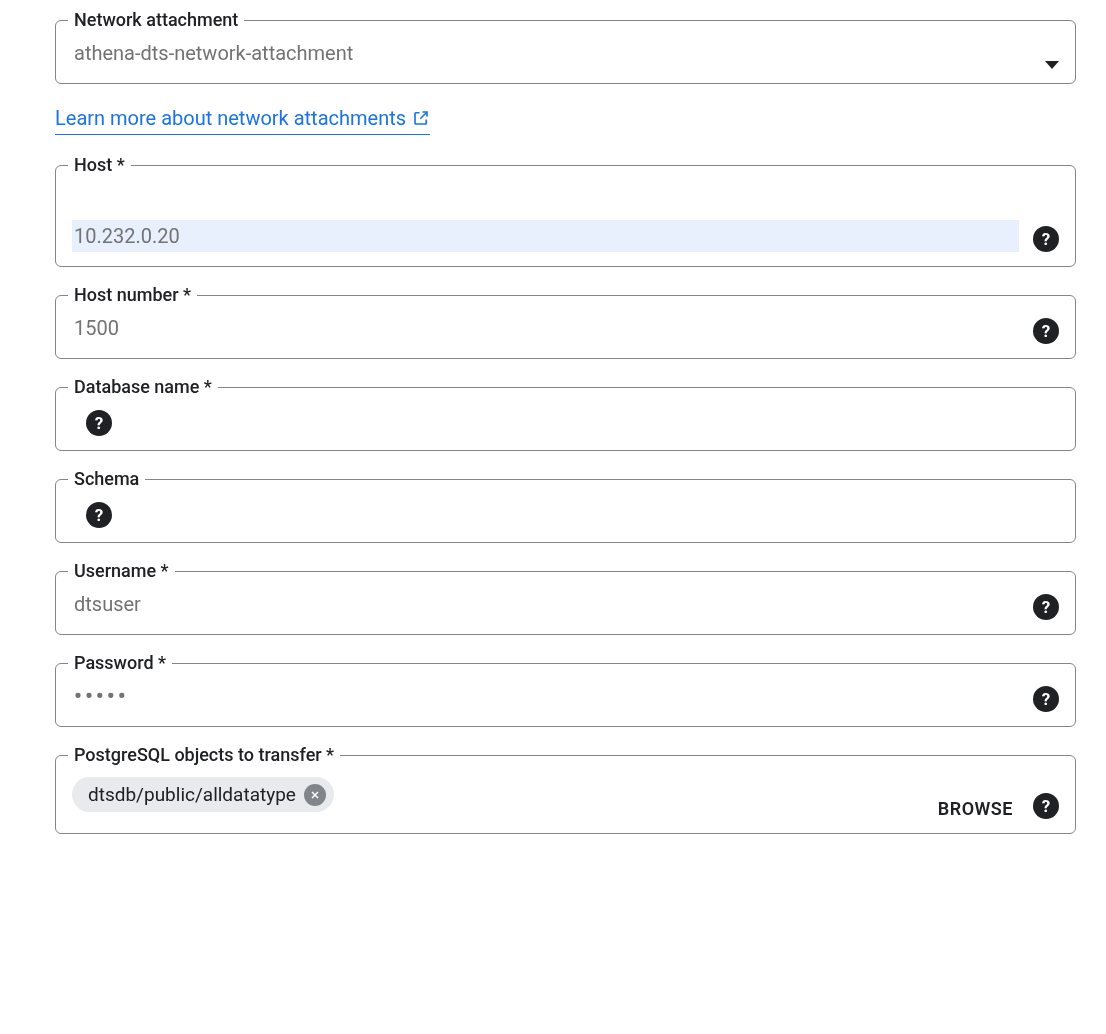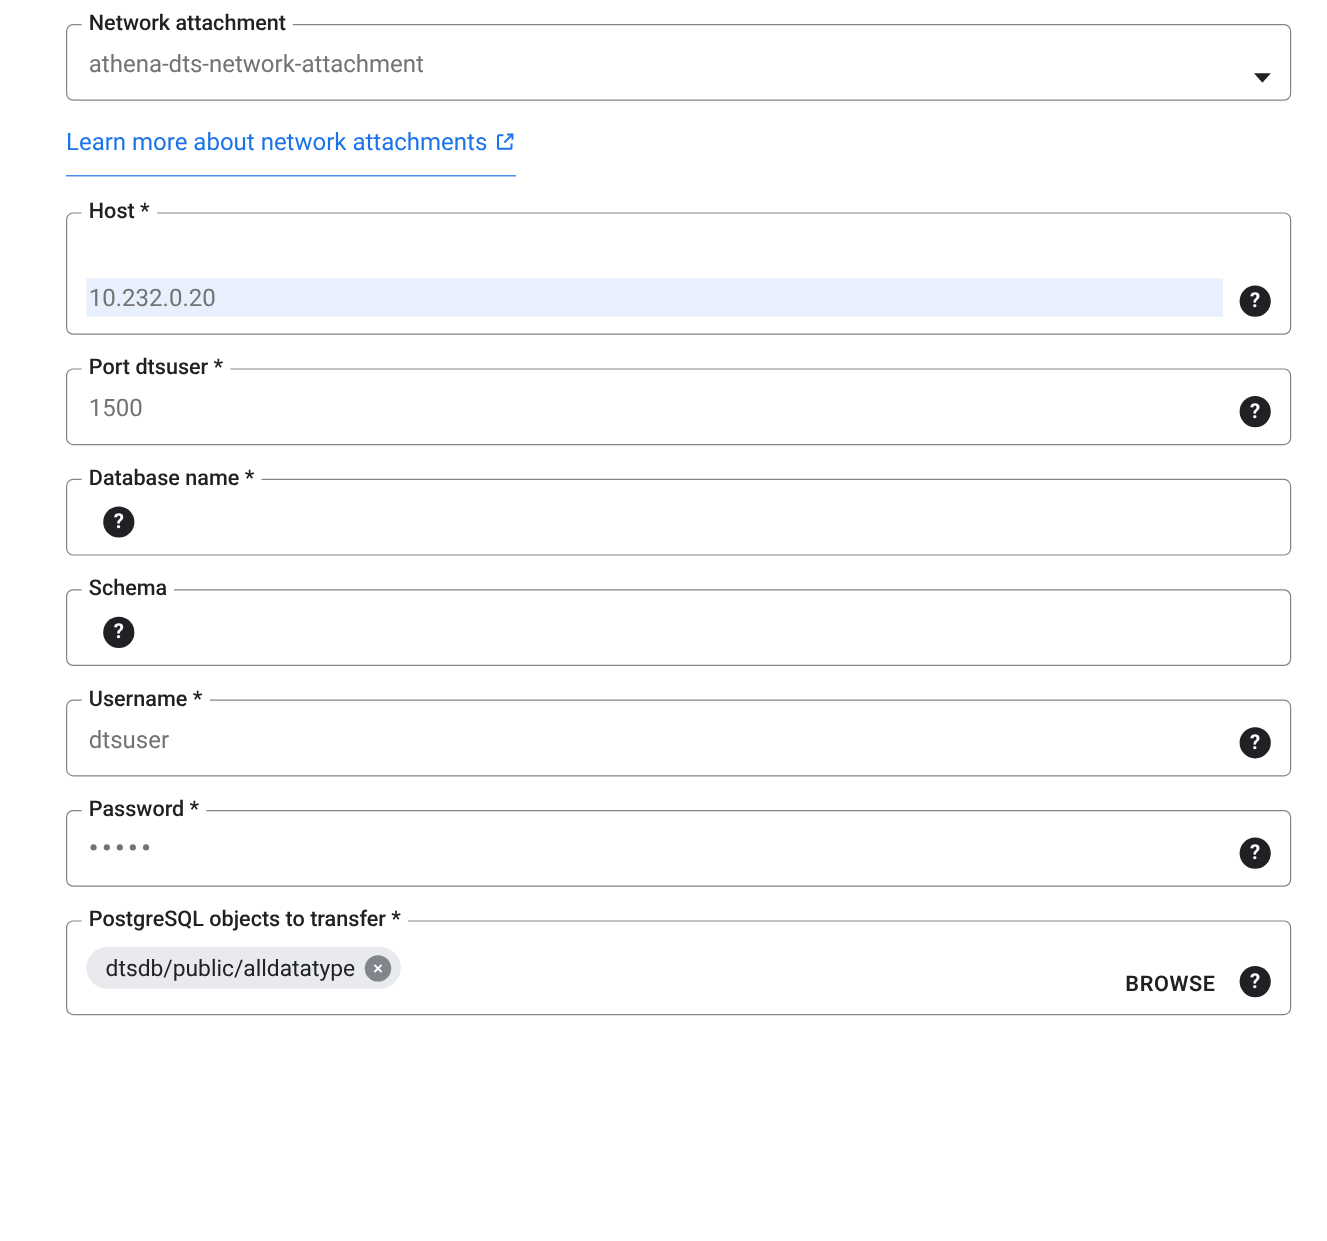--- a/index.html
+++ b/index.html
@@ -80,21 +80,21 @@
     margin: -6px 0 30px 0;
   }
   .link-row a {
     color: #1a73e8;
     text-decoration: none;
     border-bottom: 1px solid #1a73e8;
     font-size: 20px;
     display: inline-flex;
     align-items: center;
     gap: 6px;
-    padding-bottom: 16px;
+    padding-bottom: 4px;
   }
   .ext-icon {
     display: inline-flex;
     color: #1a73e8;
   }
   .chip {
     display: inline-flex;
     align-items: center;
     background: #e8eaed;
     border-radius: 20px;
@@ -165,21 +165,21 @@
 <div class="form-group">
   <div class="field-outline">
     <span class="field-label">Host *</span>
     <input class="field-value hl" value="10.232.0.20" style="">
     <span class="help-icon">?</span>
   </div>
 </div>
 
 <div class="form-group">
   <div class="field-outline">
-    <span class="field-label">Port dtsuser *</span>
+    <span class="field-label">Host number *</span>
     <input class="field-value" value="1500" style="">
     <span class="help-icon">?</span>
   </div>
 </div>
 
 <div class="form-group">
   <div class="field-outline">
     <span class="field-label">Database name *</span>
     <span class="help-icon">?</span>
   </div>

